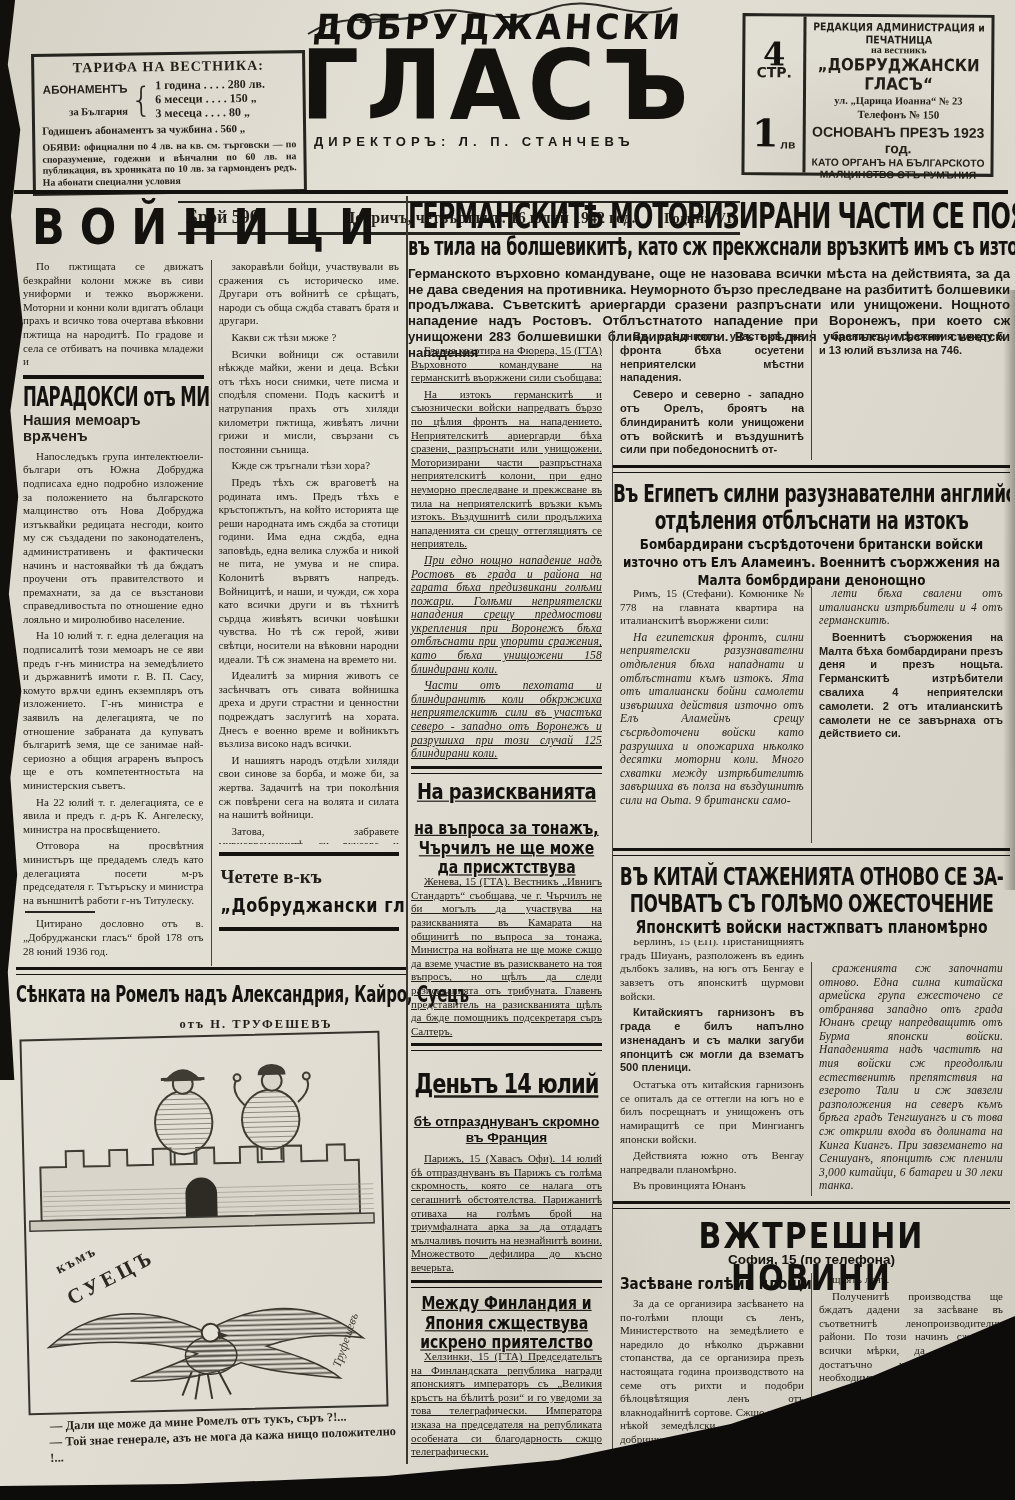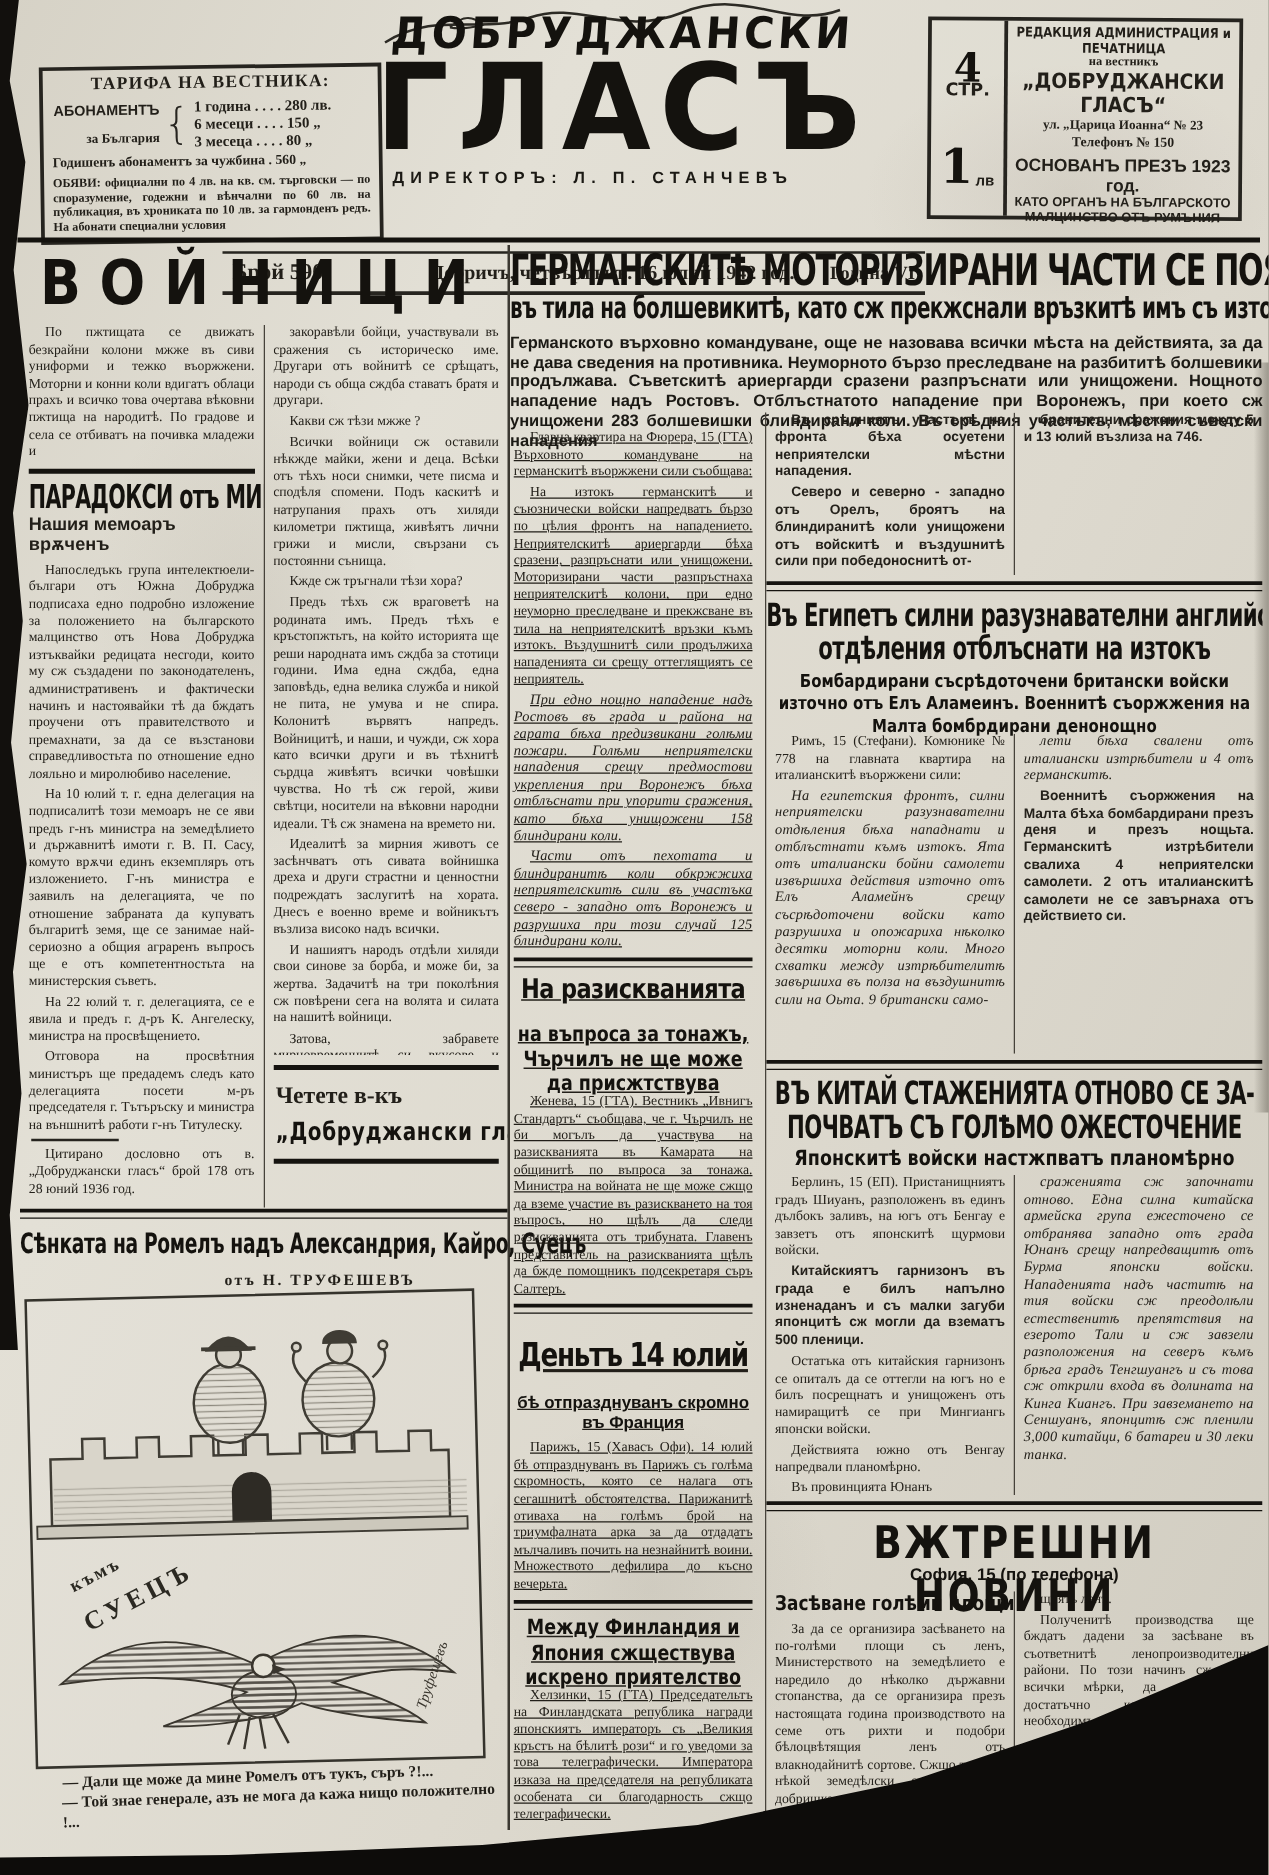--- a/index.html
+++ b/index.html
@@ -94,21 +94,21 @@
   .ton-h1{font-size:18px;letter-spacing:-.5px;text-align:center;transform:scaleY(1.2);transform-origin:top;height:24px;margin-top:2px;}
   .ton-h2{font:800 14px/16.5px "DejaVu Sans",sans-serif;text-align:center;transform:scaleY(1.2);transform-origin:top;margin:3px 0 8px;color:#14120e;}
   .bas-h1{font-size:21px;letter-spacing:-1px;text-align:center;transform:scaleY(1.25);transform-origin:top;height:28px;}
   .bas-h2{font:800 13.5px/15.5px "Liberation Sans",sans-serif;text-align:center;margin:2px 0 7px;color:#14120e;}
   .fin-h{font:800 14px/16.5px "DejaVu Sans",sans-serif;text-align:center;transform:scaleY(1.2);transform-origin:top;margin:3px 0 8px;color:#14120e;}
   .region-sub{left:612px;top:330px;width:398px;height:1142px;border-left:1px solid #46423a;box-sizing:border-box;overflow:hidden;}
   .ger-cont{height:130px;overflow:hidden;}
   .sec-h{font-size:17px;letter-spacing:-.5px;text-align:center;transform:scaleY(1.5);transform-origin:top;height:27px;white-space:nowrap;}
   .sec-sub{font:800 12px/15px "DejaVu Sans",sans-serif;text-align:center;transform:scaleY(1.2);transform-origin:top;margin:4px 6px 6px;color:#14120e;}
   .egypt-cols{height:256px;overflow:hidden;}
-  .china-cols{height:256px;overflow:hidden;}
+  .china-cols{height:256px;overflow:hidden;align-items:flex-end;}
   .dom-h{font-size:30px;letter-spacing:2px;text-align:center;transform:scaleY(1.2);transform-origin:top;height:38px;}
   .dom-sub{font:700 13.5px/15px "Liberation Sans",sans-serif;text-align:center;margin:0 0 6px;color:#14120e;}
   .dom-cols{height:212px;overflow:hidden;}
   .dom-sub2{font:800 13.5px/15px "DejaVu Sans",sans-serif;transform:scaleY(1.2);transform-origin:top left;margin:2px 0 7px;color:#14120e;white-space:nowrap;}
   .scribbles{left:300px;top:0;width:420px;height:44px;}
 </style>
 </head>
 <body>
 
 <div class="page">

